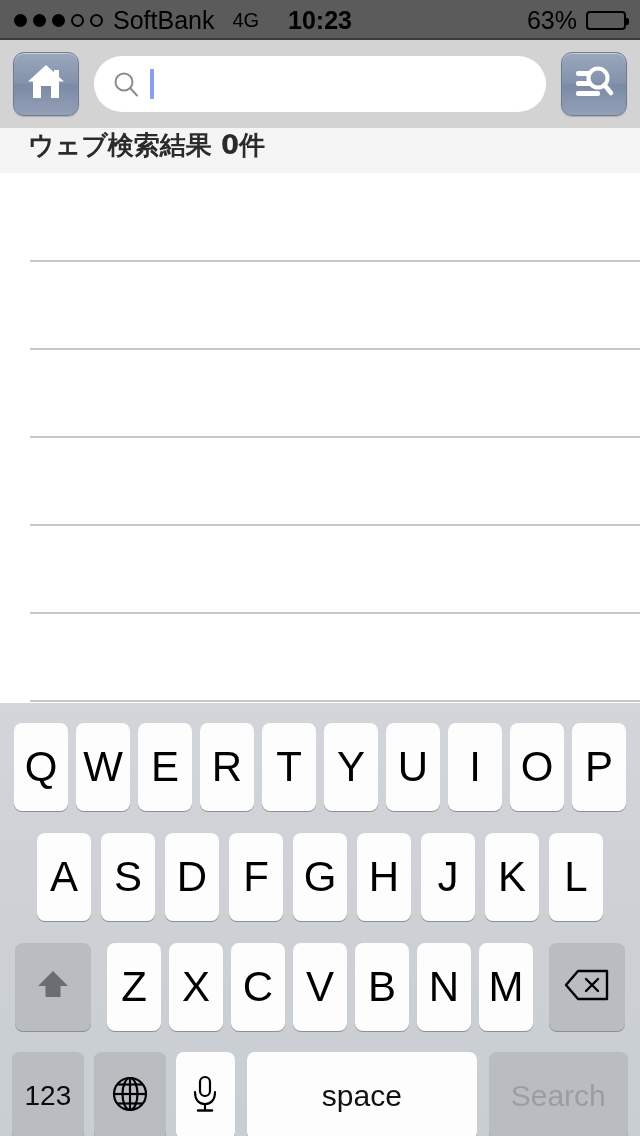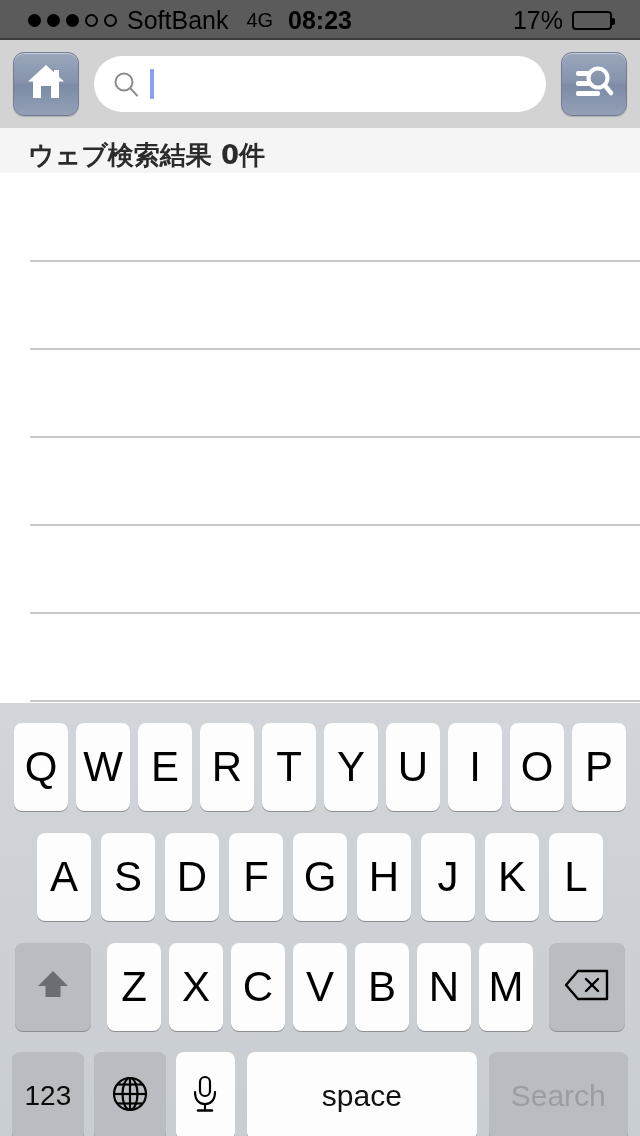--- a/index.html
+++ b/index.html
@@ -17,21 +17,21 @@
   }
 
   
   #status-bar {
     position: absolute; left: 0; top: 0;
     width: 640px; height: 40px;
     background: #5b5b5b;
     color: #000;
     display: flex; align-items: center;
     box-sizing: border-box;
-    padding: 0 28px;
+    padding: 0 14px;
   }
   #status-bar::after {
     content: ""; position: absolute; left: 0; bottom: 0;
     width: 640px; height: 2px; background: #3d3d3d;
   }
   .sig-dots { display: flex; align-items: center; gap: 6px; margin-right: 10px; }
   .dot { width: 13px; height: 13px; border-radius: 50%; box-sizing: border-box; }
   .dot.on  { background: #000; }
   .dot.off { background: transparent; border: 2px solid #000; }
   #carrier-label { font-size: 25px; color: #000; letter-spacing: 0px; }
@@ -88,21 +88,21 @@
     background: transparent; padding: 0 0 0 4px; margin: 0;
     font-family: "Liberation Sans", sans-serif;
   }
   #search-input-text::placeholder { color: #a8a8a8; }
 
   
   #results-header {
     position: absolute; left: 0; top: 128px;
     width: 640px; height: 46px;
     background: #f5f5f5;
-    display: flex; align-items: flex-end;
+    display: flex; align-items: flex-start;
     box-sizing: border-box; padding-left: 28px;
     border-bottom: 1px solid #ffffff;
   }
   #results-header-label {
     font-size: 26px; font-weight: bold; color: #2b2b2b;
     font-family: "DejaVu Sans", "Liberation Sans", sans-serif;
   }
 
   
   #results-list {
@@ -167,23 +167,23 @@
   <div id="status-bar">
     <div class="sig-dots">
       <span class="dot on"></span>
       <span class="dot on"></span>
       <span class="dot on"></span>
       <span class="dot off"></span>
       <span class="dot off"></span>
     </div>
     <span id="carrier-label">SoftBank</span>
     <span id="network-label">4G</span>
-    <span id="status-time">08:23</span>
+    <span id="status-time">10:23</span>
     <div id="status-right">
-      <span id="battery-percent">17%</span>
+      <span id="battery-percent">63%</span>
       <span class="battery">
         <span class="battery-fill" id="battery-fill" style="width: 39%;"></span>
       </span>
     </div>
   </div>
 
   <div id="nav-bar">
 
     <div class="glass-btn">
       <span>

